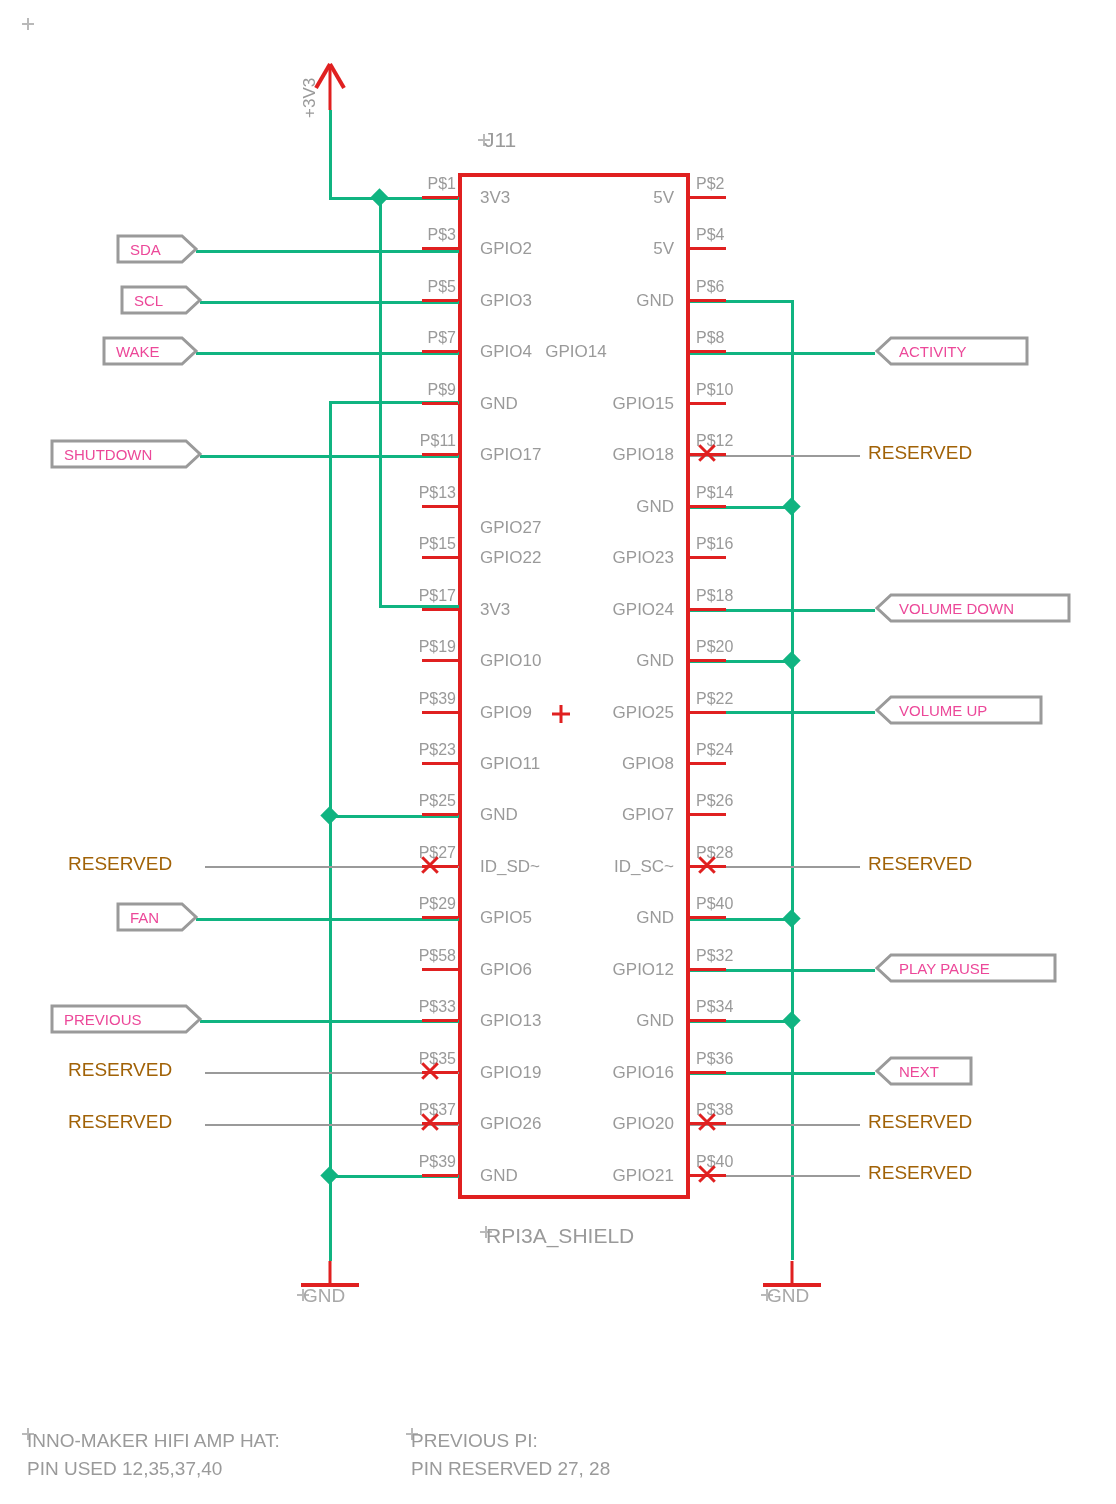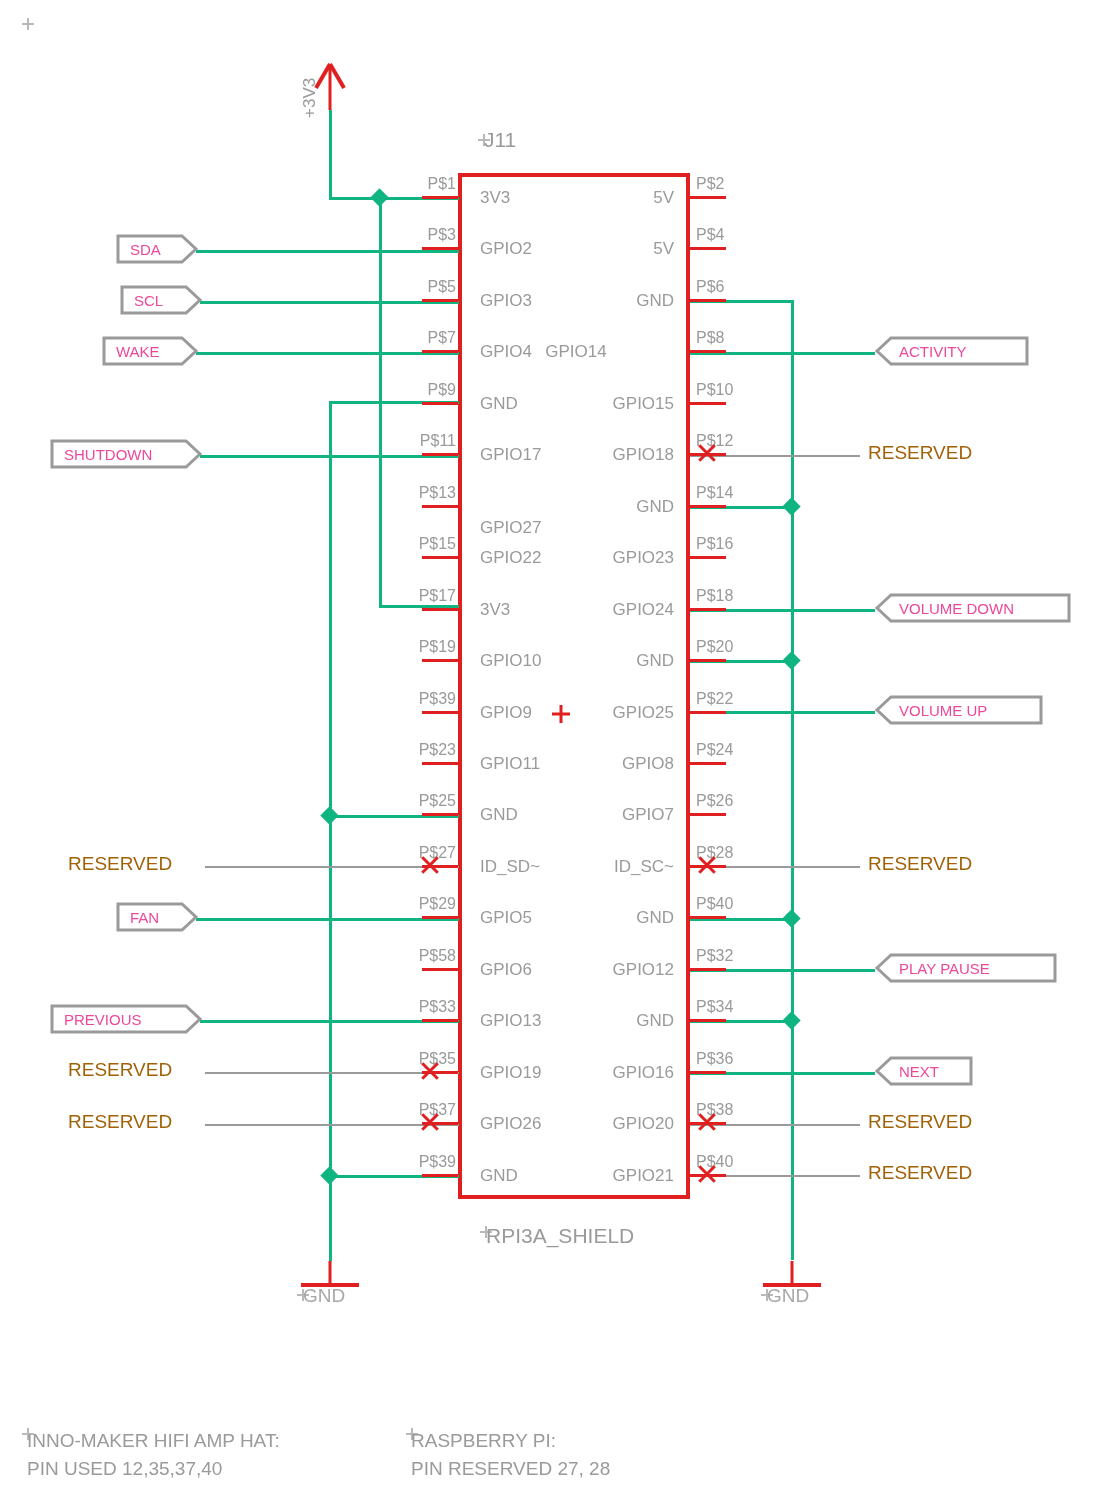--- a/index.html
+++ b/index.html
@@ -379,16 +379,16 @@
       <div class="nc" style="left:694px;top:852px;"></div>
       <div class="nc" style="left:694px;top:1109px;"></div>
       <div class="nc" style="left:694px;top:1161px;"></div>
     </div>
 
   <div class="tinycross" style="left:22px;top:1428px;"></div>
   <div class="txt foot" style="left:27px;top:1428px;">INNO-MAKER HIFI AMP HAT:</div>
   <div class="txt foot" style="left:27px;top:1456px;">PIN USED 12,35,37,40</div>
 
   <div class="tinycross" style="left:406px;top:1428px;"></div>
-  <div class="txt foot" style="left:411px;top:1428px;">RASPBERRY PI:</div>
+  <div class="txt foot" style="left:411px;top:1428px;">PREVIOUS PI:</div>
   <div class="txt foot" style="left:411px;top:1456px;">PIN RESERVED 27, 28</div>
 
 </div>
 
 </body></html>

